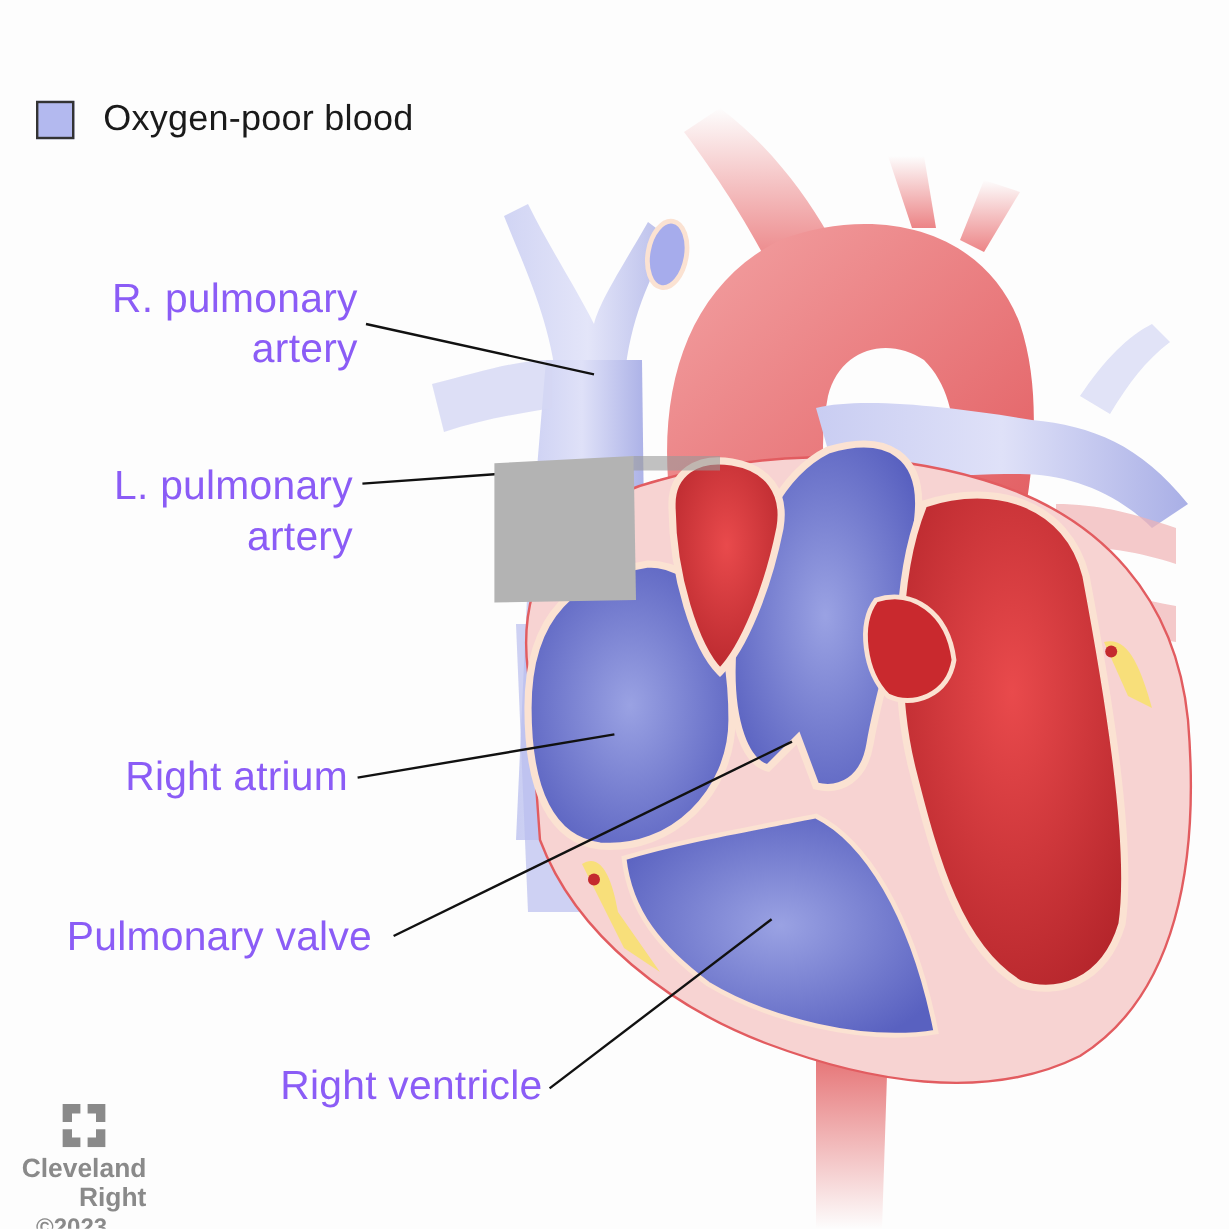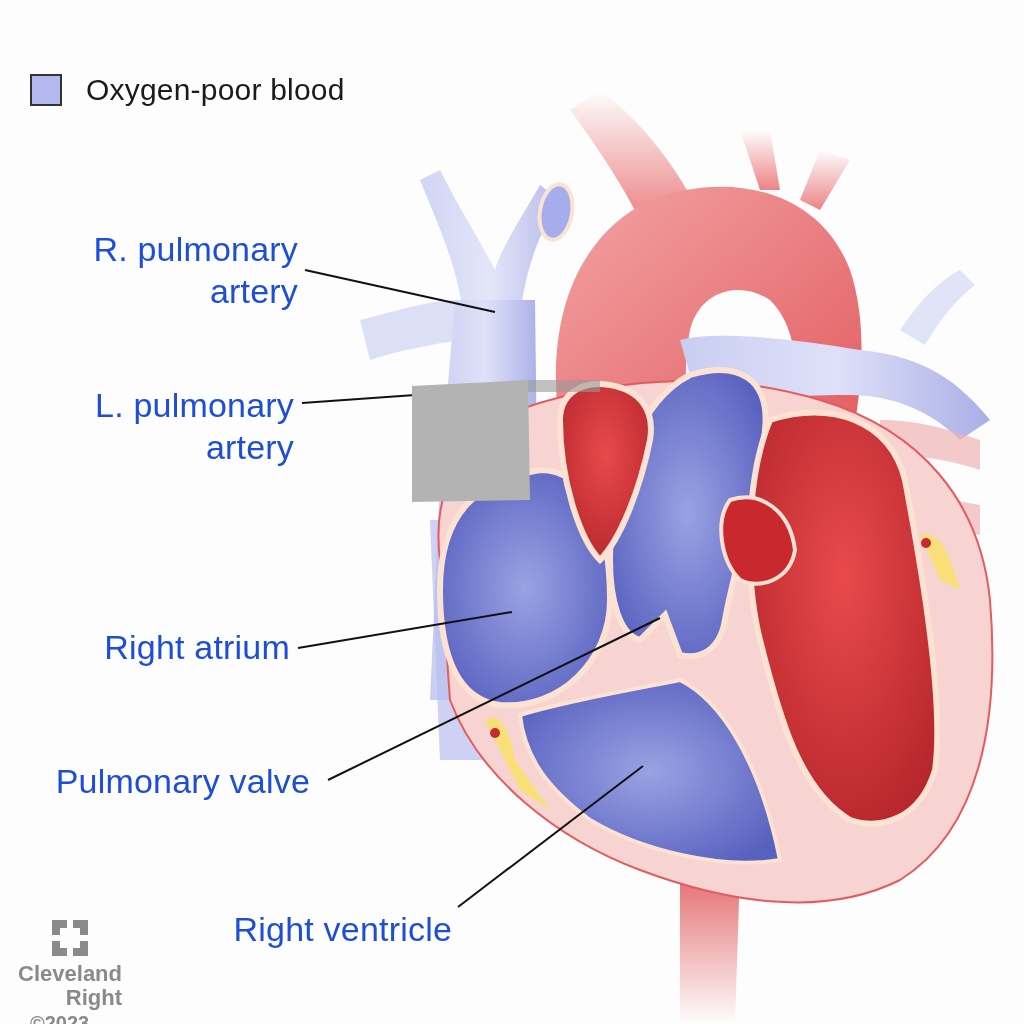--- a/index.html
+++ b/index.html
@@ -1,22 +1,22 @@
 <!DOCTYPE html>
 <html><head>
 <meta charset="utf-8">
 <style>
   html, body { margin: 0; padding: 0; background: #fdfdfd; }
   body { width: 1024px; height: 1024px; position: relative; overflow: hidden;
          font-family: "Liberation Sans", "DejaVu Sans", sans-serif; }
   .legend { position: absolute; left: 14px; top: 64px; }
-  .legend-row { display: flex; align-items: center; height: 52px; padding-left: 16px; }
+  .legend-row { display: flex; align-items: flex-end; height: 52px; padding-left: 16px; }
   .swatch { width: 32px; height: 32px; border: 2px solid #333; box-sizing: border-box; margin-right: 24px; }
   .legend-label { font-size: 30px; color: #1a1a1a; letter-spacing: 0.2px; }
-  .label { position: absolute; font-size: 34px; color: #1d4ed8; text-align: right; line-height: 42px; letter-spacing: 0.2px; }
+  .label { position: absolute; font-size: 34px; color: #8b5cf6; text-align: right; line-height: 42px; letter-spacing: 0.2px; }
   #art { position: absolute; left: 0; top: 0; }
   .logo { position: absolute; left: 18px; top: 920px; width: 104px; text-align: right; color: #8a8a8a; }
   .logo-mark { width: 36px; height: 36px; margin: 0 auto 6px; position: relative; }
   .logo-text { font-size: 22px; font-weight: bold; line-height: 24px; }
   .copyright { position: absolute; left: 30px; top: 1012px; font-size: 20px; color: #8a8a8a; font-weight: bold; }
 </style>
 </head>
 <body>
 
 <svg id="art" width="1024" height="1024" viewBox="0 0 1024 1024">
@@ -122,21 +122,21 @@
 <div class="label" style="right:726px; top:228px;">
   <div>R. pulmonary</div>
   <div>artery</div>
 </div>
 <div class="label" style="right:730px; top:360px;margin-top:24px;">
   <div>L. pulmonary</div>
   <div>artery</div>
 </div>
 <div class="label" style="right:734px; top:626px;margin-left:36px;">Right atrium</div>
 <div class="label" style="right:714px; top:760px;">Pulmonary valve</div>
-<div class="label" style="right:572px; top:884px;margin-top:24px;">Right ventricle</div>
+<div class="label" style="right:572px; top:884px;">Right ventricle</div>
 
 <div class="logo">
   <div class="logo-mark">
     <svg width="36" height="36" viewBox="0 0 36 36">
       <path d="M0 0 H15 V8 H8 V15 H0 Z" fill="#8a8a8a"></path>
       <path d="M21 0 H36 V15 H28 V8 H21 Z" fill="#8a8a8a"></path>
       <path d="M0 21 H8 V28 H15 V36 H0 Z" fill="#8a8a8a"></path>
       <path d="M28 21 H36 V36 H21 V28 H28 Z" fill="#8a8a8a"></path>
     </svg>
   </div>

